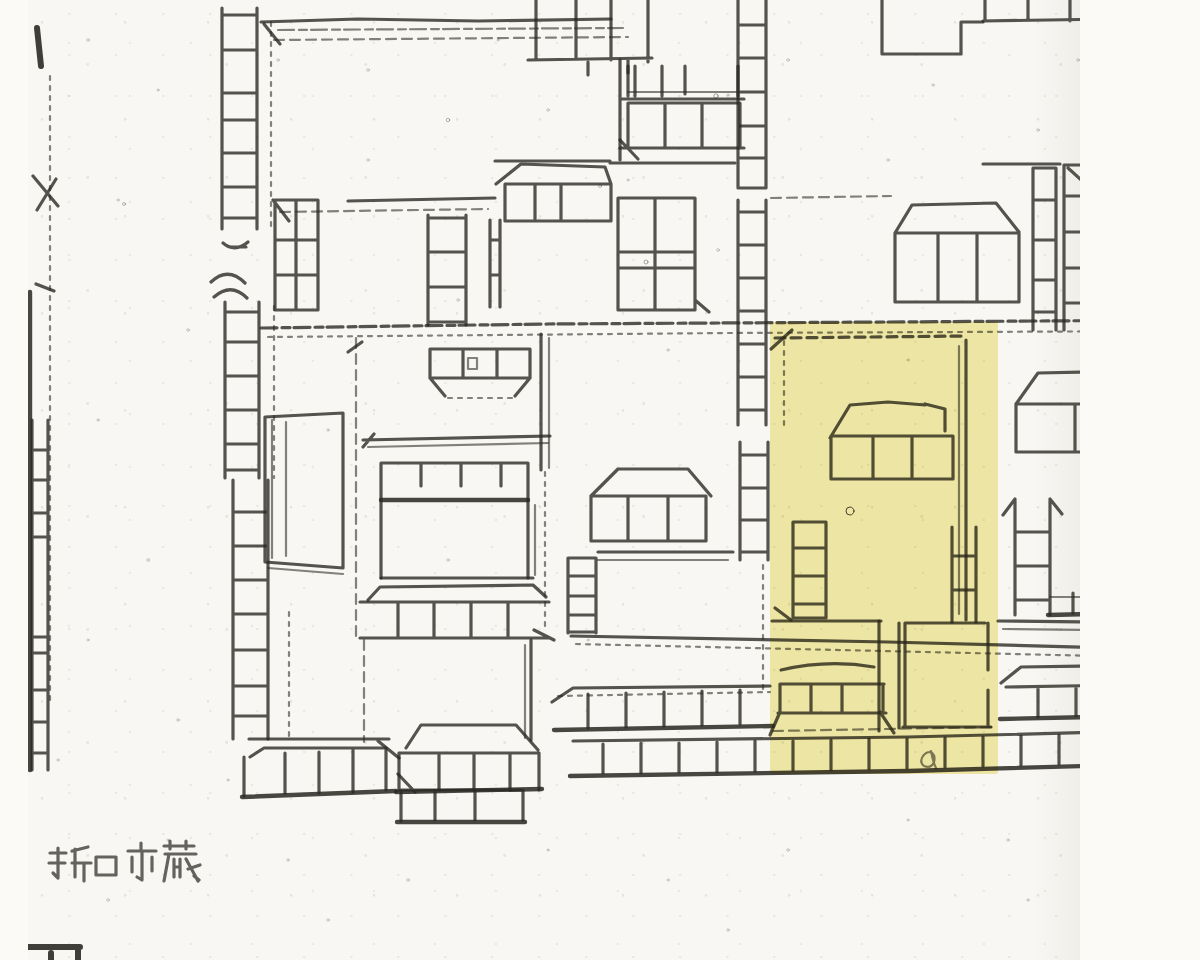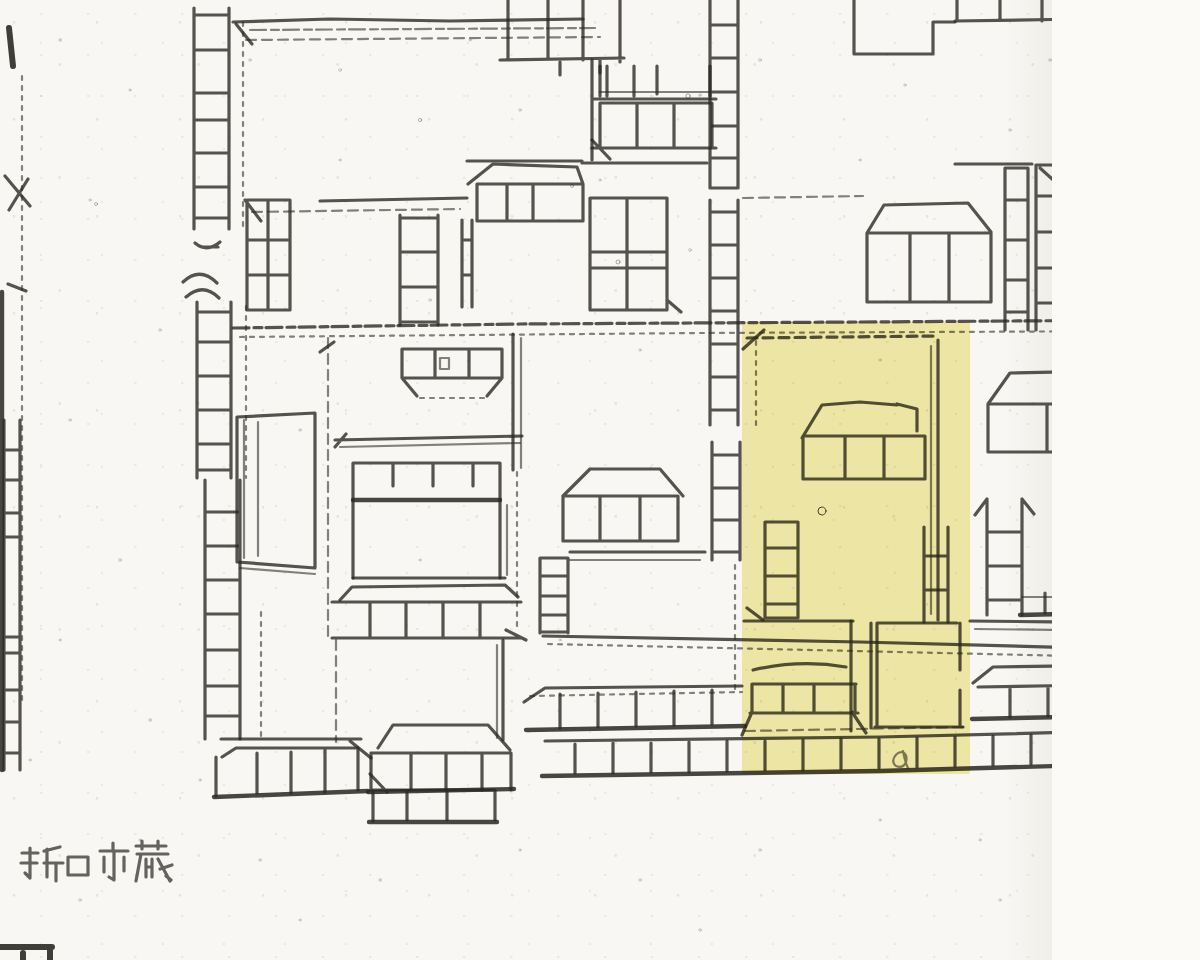--- a/index.html
+++ b/index.html
@@ -6,20 +6,21 @@
   body { background:#fbfaf7; font-family:"Liberation Sans", sans-serif; }
   .stage {
     position:relative; width:1052px; height:960px; overflow:hidden;
     background-color:#f8f7f3;
     background-image:
       radial-gradient(circle at 17% 23%, rgba(60,55,45,.10) 0 1px, transparent 1.6px),
       radial-gradient(circle at 67% 81%, rgba(60,55,45,.08) 0 1px, transparent 1.6px),
       radial-gradient(circle at 43% 57%, rgba(60,55,45,.09) 0 1.2px, transparent 1.8px),
       radial-gradient(circle at 88% 34%, rgba(60,55,45,.08) 0 1px, transparent 1.5px);
     background-size: 83px 97px, 61px 53px, 139px 113px, 47px 41px;
+    margin-left: 28px;
   }
   .stage::after {
     content:""; position:absolute; right:0; top:0; width:48px; height:100%;
     background:linear-gradient(to right, rgba(80,75,60,0), rgba(80,75,60,.05));
     pointer-events:none;
   }
   svg.map { position:absolute; left:0; top:0; }
   
   .ink path, .ink circle { fill:none; stroke:#2b2923; stroke-linecap:round; stroke-linejoin:round; }
   .s2 { stroke-width:2.2; opacity:.58; }

